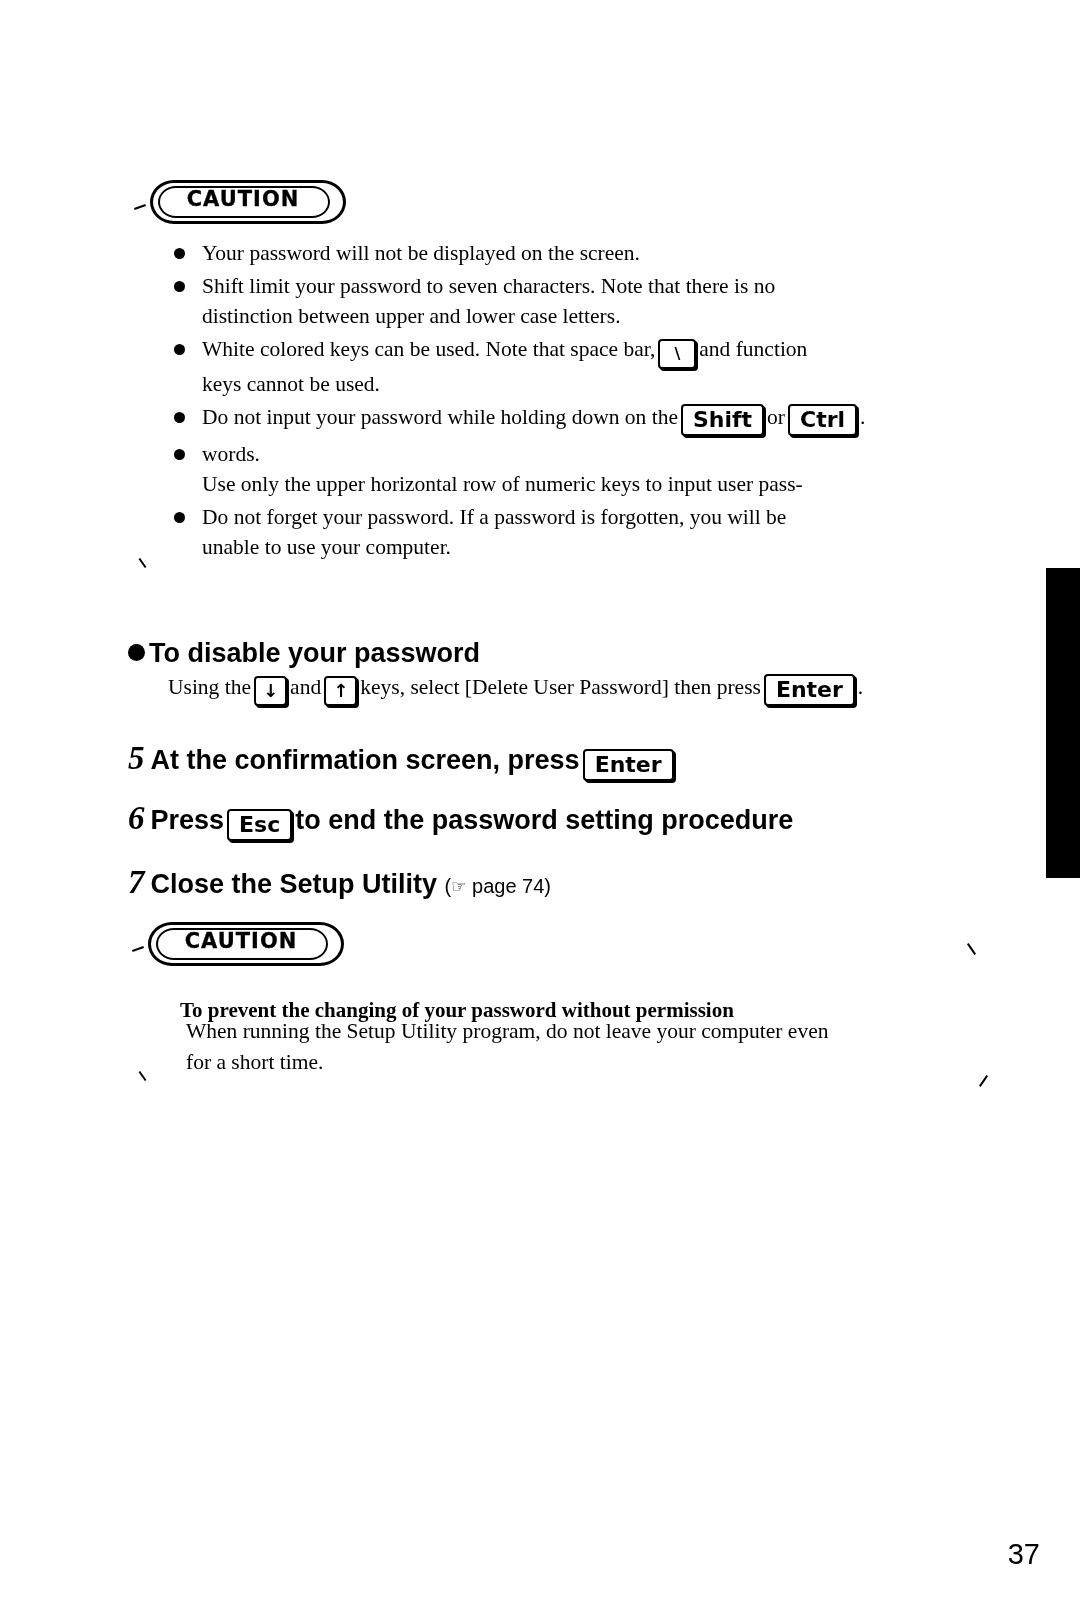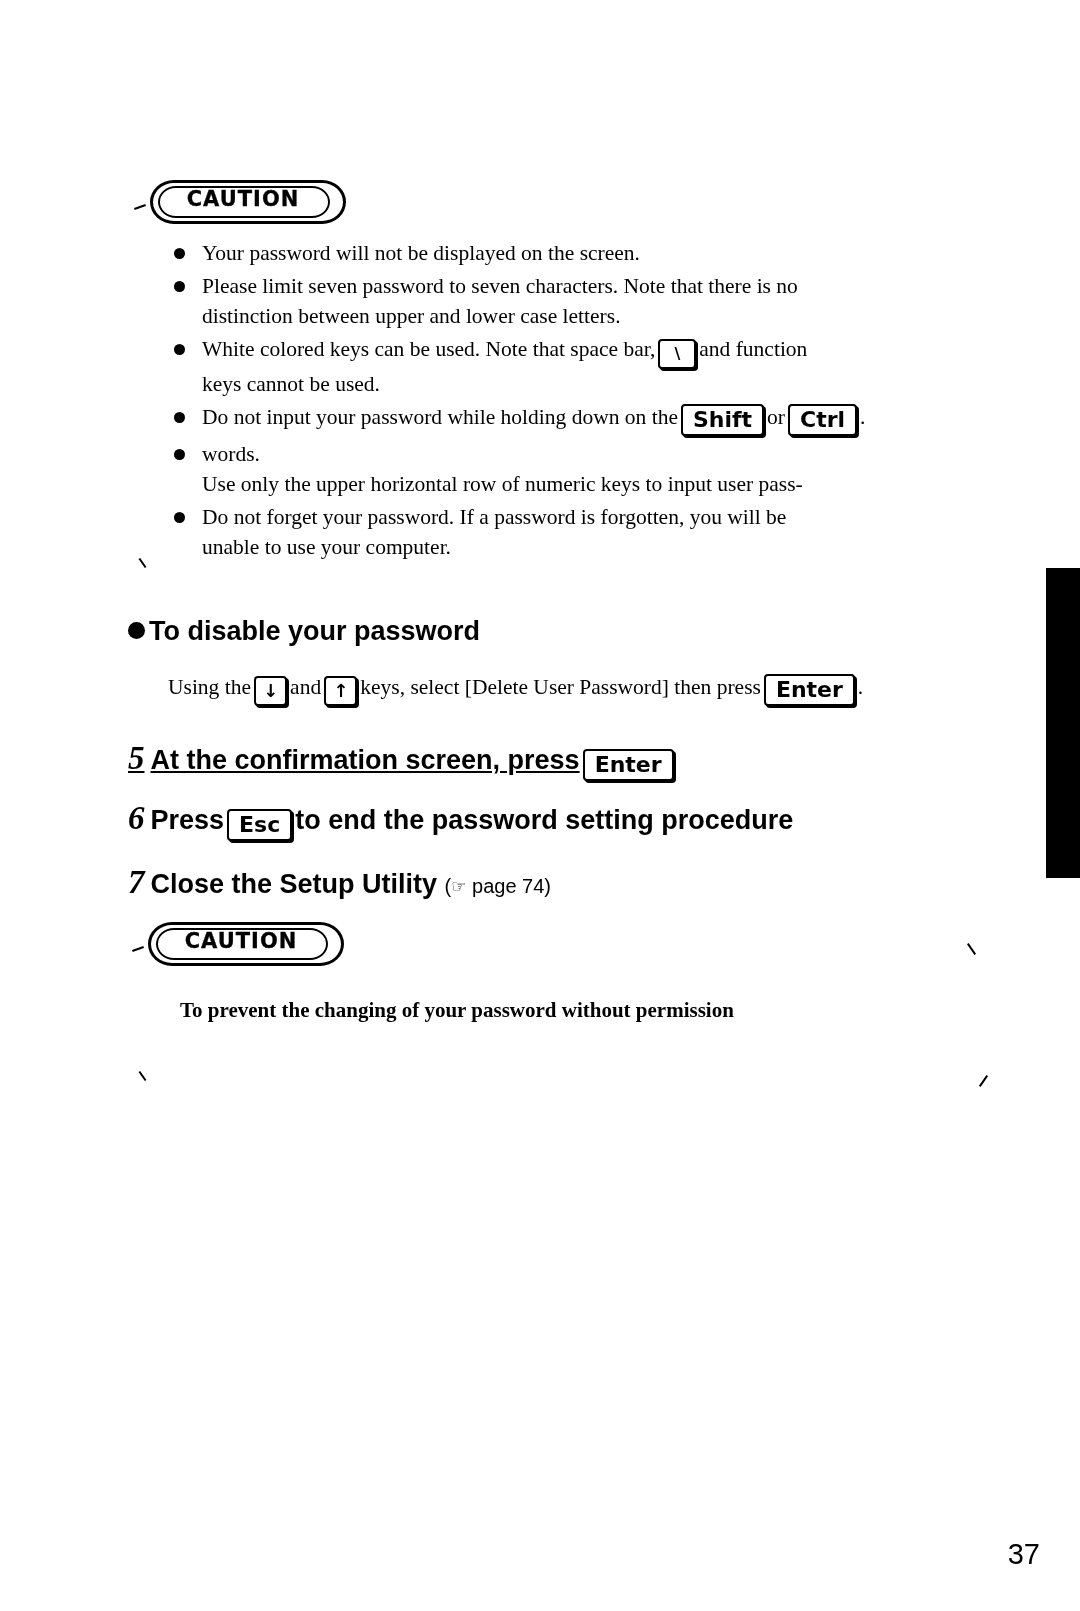--- a/index.html
+++ b/index.html
@@ -112,20 +112,21 @@
     font-size: 18px;
   }
 
   
   .heading-bullet {
     position: absolute;
     font-family: "Liberation Sans", sans-serif;
     font-weight: bold;
     font-size: 27px;
     color: #000;
+    margin-top: 22px;
   }
   .heading-bullet .hb-dot {
     display: inline-block;
     width: 17px; height: 17px;
     background: #000;
     border-radius: 50%;
     margin-right: 4px;
     vertical-align: 1px;
   }
   .step {
@@ -212,21 +213,21 @@
 
   <div class="bullet-list" style="top:238px;">
 
     <div class="bullet-row">
       <span class="dot"></span>
       <span>Your password will not be displayed on the screen.</span>
     </div>
 
     <div class="bullet-row">
       <span class="dot"></span>
-      <span class="just-line">Please limit seven password to seven characters.  Note that there is no</span>
+      <span class="just-line">Shift limit your password to seven characters.  Note that there is no</span>
       <span class="just-line">distinction between upper and lower case letters.</span>
     </div>
 
     <div class="bullet-row">
       <span class="dot"></span>
       <span>White colored keys can be used. Note that space bar,</span><span class="key space">\</span><span>and function</span>
       <span class="just-line">keys cannot be used.</span>
     </div>
 
     <div class="bullet-row">
@@ -253,21 +254,21 @@
   <div class="stray" style="left:965px; top:948px; width:13px; height:2px; transform:rotate(55deg);"></div>
 
   <div class="heading-bullet" style="left:128px; top:616px;">
     <span class="hb-dot"></span><span>To disable your password</span>
   </div>
 
   <div class="body-line" style="left:168px; top:672px;">
     <span>Using the</span><span class="key arrow">↓</span><span>and</span><span class="key arrow">↑</span><span>keys, select [Delete User Password] then press</span><span class="key wide tall">Enter</span><span>.</span>
   </div>
 
-  <div class="step" style="left:128px; top:740px;text-decoration:underline;">
+  <div class="step" style="left:128px; top:740px;">
     <span class="num">5</span><span>At the confirmation screen, press</span><span class="key wide tall">Enter</span>
   </div>
 
   <div class="step" style="left:128px; top:800px;">
     <span class="num">6</span><span>Press</span><span class="key wide tall">Esc</span><span>to end the password setting procedure</span>
   </div>
 
   <div class="step" style="left:128px; top:864px;">
     <span class="num">7</span><span>Close the Setup Utility</span>
     <span class="small">
@@ -278,17 +279,21 @@
 
   <div class="caution-banner" style="left:148px; top:922px;">
     <div class="tick"></div>
     <div class="cap-outer"></div>
     <div class="cap-inner"></div>
     <div class="cap-text">CAUTION</div>
   </div>
 
   <div class="sub-bold" style="left:180px; top:982px;">To prevent the changing of your password without permission</div>
 
+  <div class="sub-body" style="left:186px; top:1016px;">
+    <span class="just-line">When running the Setup Utility program, do not leave your computer even</span>
+    <span class="just-line">for a short time.</span>
+  </div>
 
   <div class="black-tab"></div>
   <div class="page-number">37</div>
 
 </div>
 
 </body></html>

